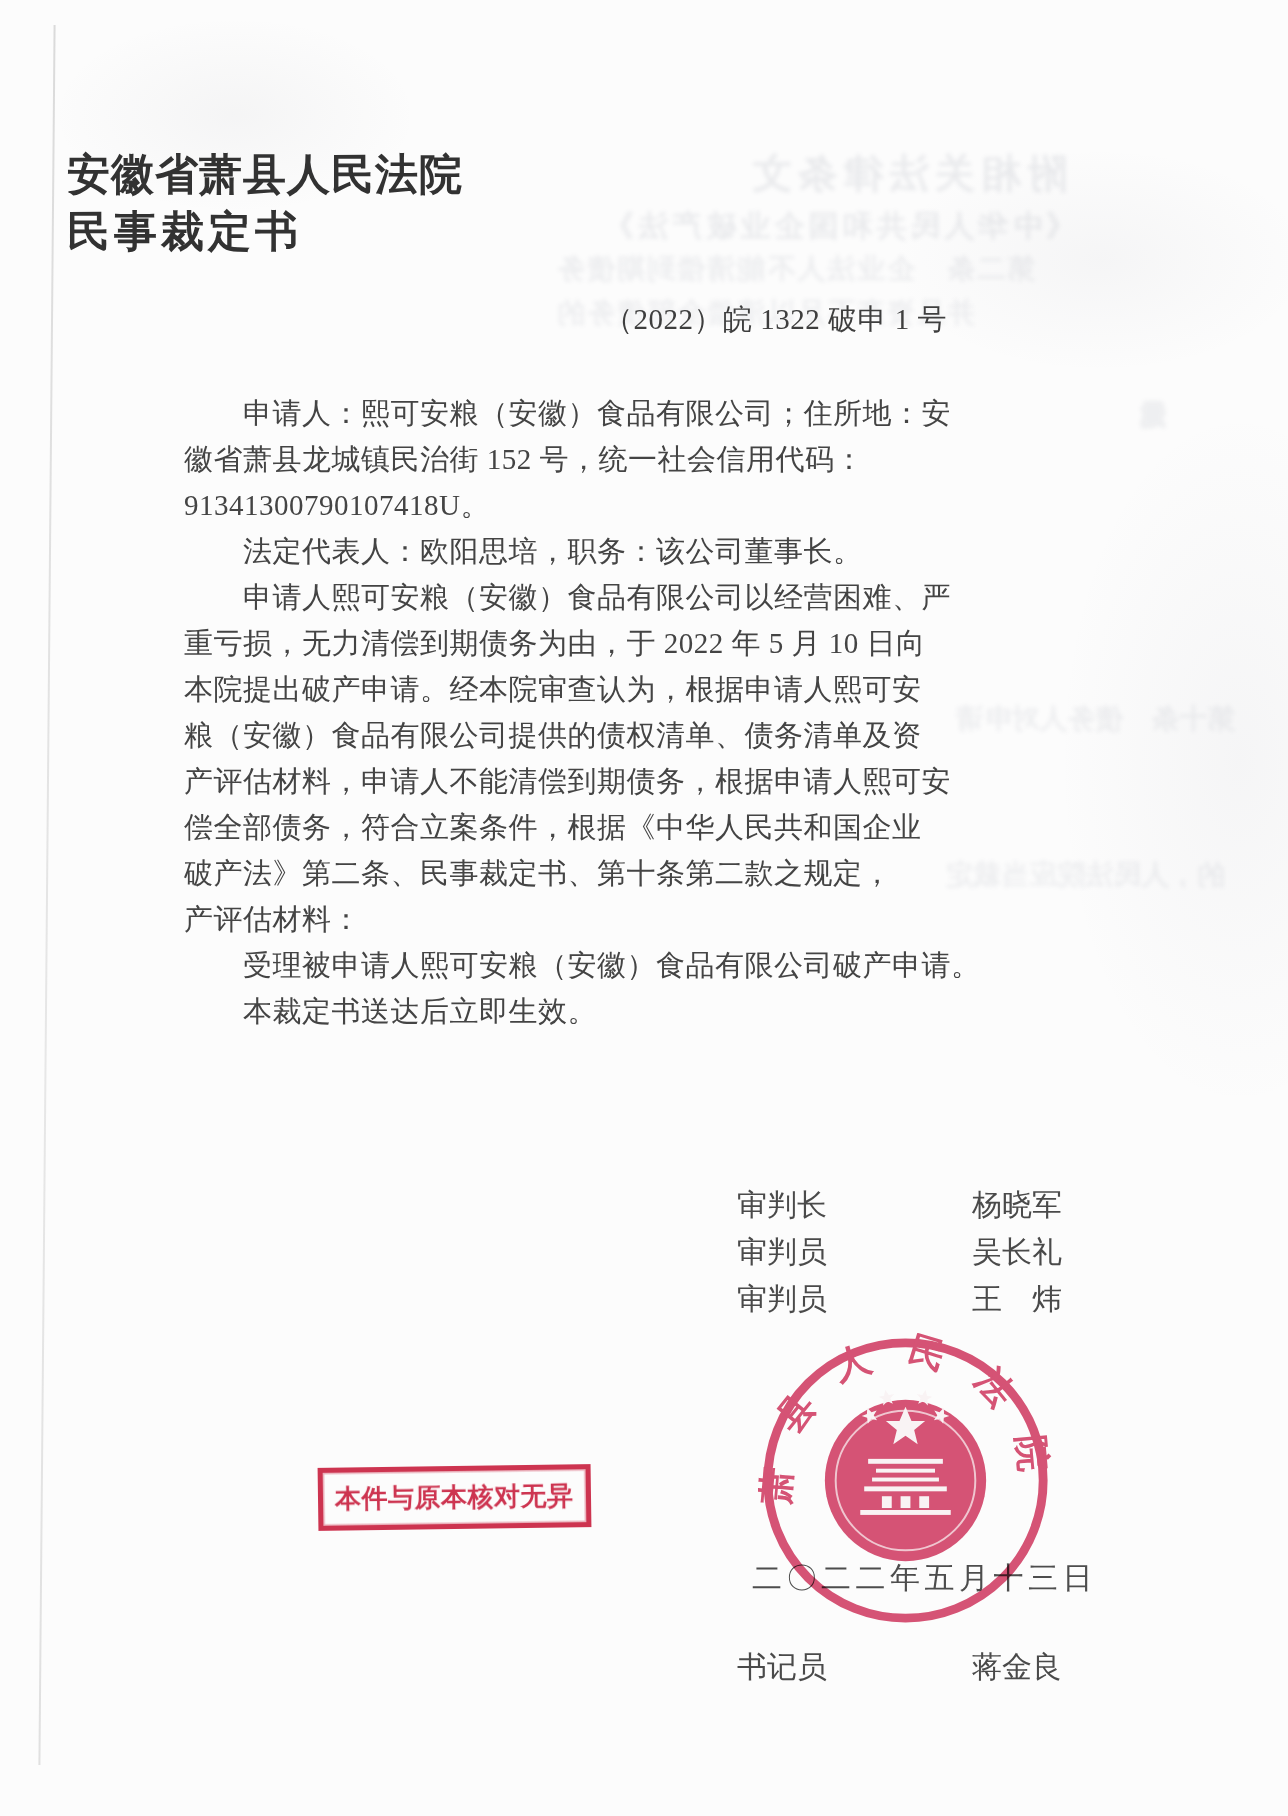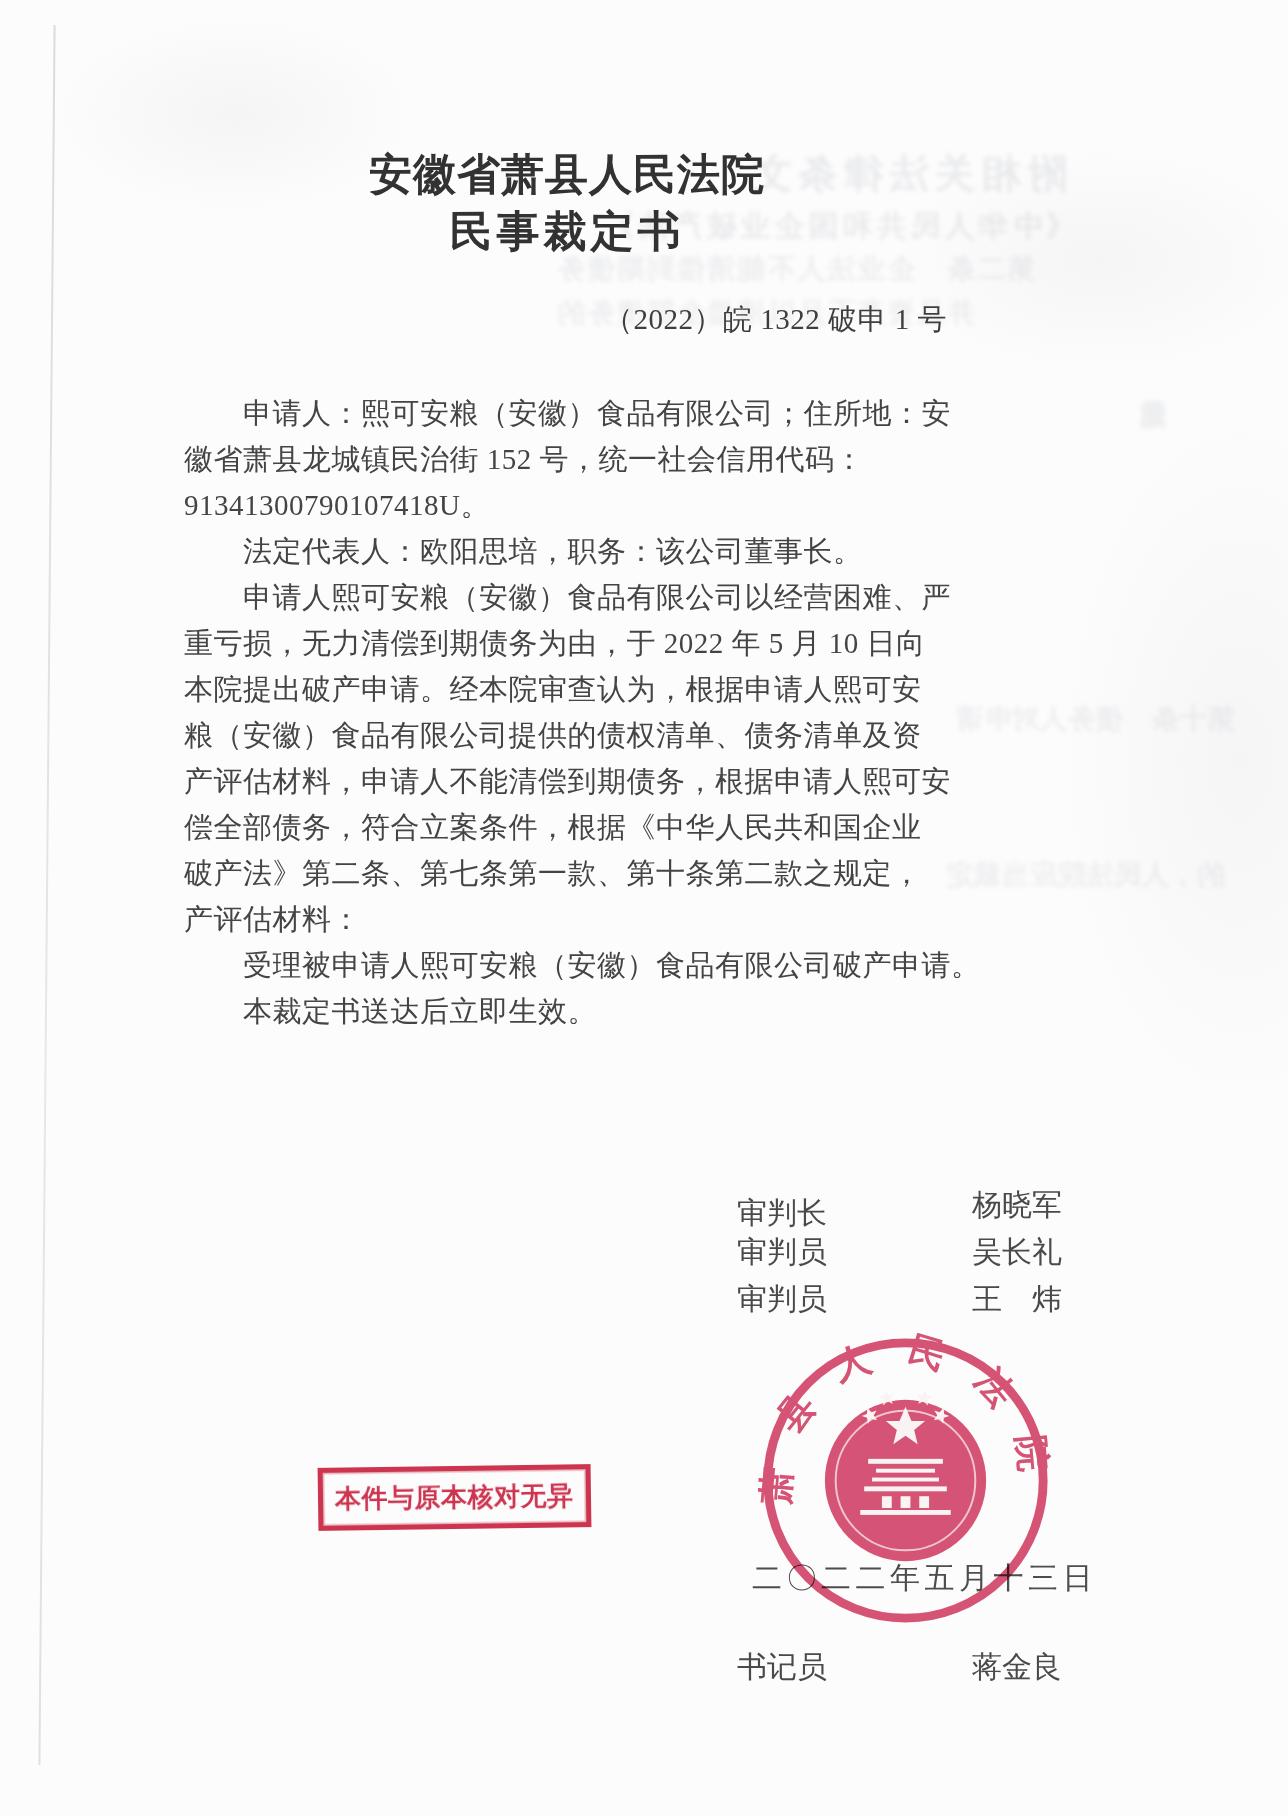--- a/index.html
+++ b/index.html
@@ -9,21 +9,21 @@
       radial-gradient(260px 140px at 235px 115px, rgba(120,120,130,.055), transparent 70%),
       radial-gradient(300px 160px at 1100px 260px, rgba(120,120,135,.05), transparent 70%),
       radial-gradient(260px 500px at 1240px 760px, rgba(120,120,135,.05), transparent 70%),
       #fcfcfc;
     font-family:"Liberation Serif","DejaVu Serif",serif;color:#474747;
   }
   
   .scan-line{position:absolute;left:46px;top:25px;width:2px;height:1740px;
     background:linear-gradient(#b9b9b9,#d2d2d2 60%,#c4c4c4);opacity:.5;transform:rotate(.5deg);}
   
-  .title{position:absolute;top:146px;left:67px;width:1000px;text-align:center;
+  .title{position:absolute;top:146px;left:67px;width:1000px;text-align:left;
     font-weight:bold;color:#323232;}
   .title .l1{font-size:43px;line-height:57px;letter-spacing:1px;}
   .title .l2{font-size:43px;line-height:57px;letter-spacing:4px;}
   
   .case-number{position:absolute;top:300px;left:185px;width:762px;text-align:right;
     font-size:29px;color:#3e3e3e;letter-spacing:.5px;}
   
   .body-lines{position:absolute;top:390px;left:184px;width:785px;font-size:29px;color:#444;}
   .body-lines .line{height:46px;line-height:46px;white-space:nowrap;letter-spacing:.5px;}
   
@@ -103,34 +103,34 @@
       <div class="line">重亏损，无力清偿到期债务为由，于 2022 年 5 月 10 日向</div>
 
       <div class="line">本院提出破产申请。经本院审查认为，根据申请人熙可安</div>
 
       <div class="line">粮（安徽）食品有限公司提供的债权清单、债务清单及资</div>
 
       <div class="line">产评估材料，申请人不能清偿到期债务，根据申请人熙可安</div>
 
       <div class="line">偿全部债务，符合立案条件，根据《中华人民共和国企业</div>
 
-      <div class="line">破产法》第二条、第七条第一款、第十条第二款之规定，</div>
+      <div class="line">破产法》第二条、民事裁定书、第十条第二款之规定，</div>
 
       <div class="line">产评估材料：</div>
 
       <div class="line">　　受理被申请人熙可安粮（安徽）食品有限公司破产申请。</div>
 
       <div class="line">　　本裁定书送达后立即生效。</div>
     </div>
 
   <div class="sig-block">
 
       <div class="sig-row">
         <span class="sig-role">
-          <span style="display:flex;width:100%;justify-content:space-between;margin-top:8px;">审判长</span>
+          <span style="display:flex;width:100%;justify-content:space-between;">审判长</span>
         </span>
         <span class="sig-name">杨晓军</span>
       </div>
 
       <div class="sig-row">
         <span class="sig-role">
           <span style="display:flex;width:100%;justify-content:space-between;">审判员</span>
         </span>
         <span class="sig-name">吴长礼</span>
       </div>

